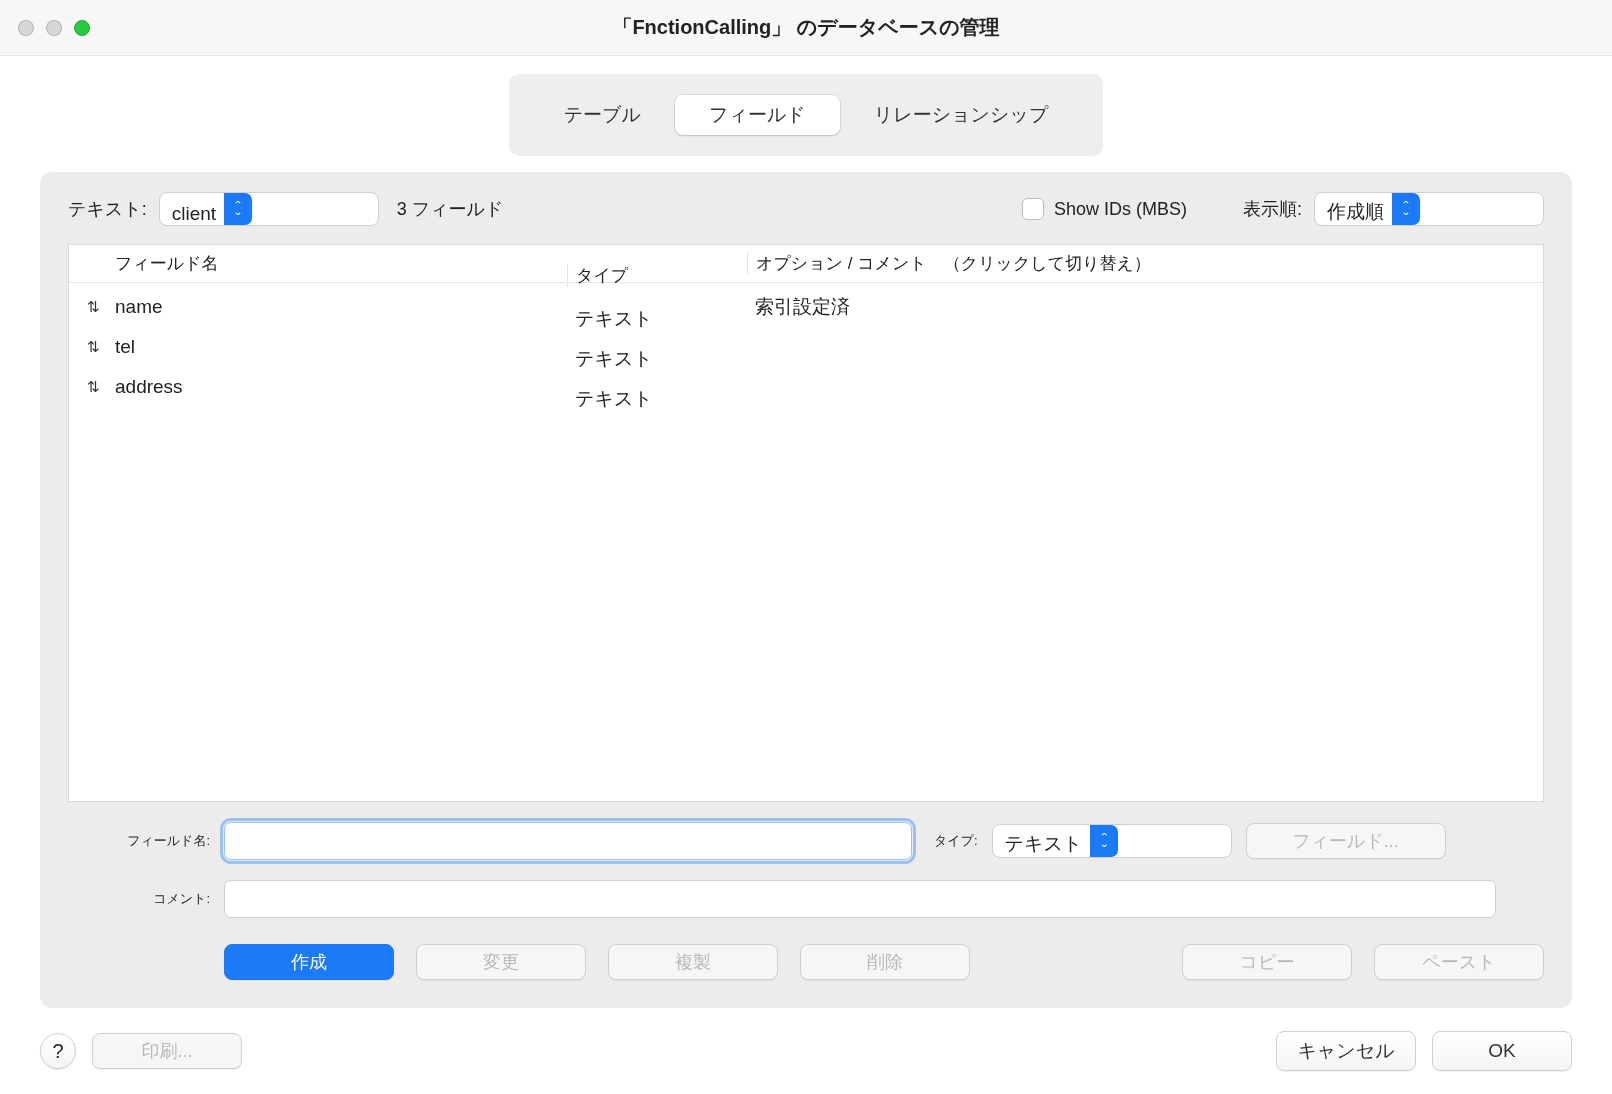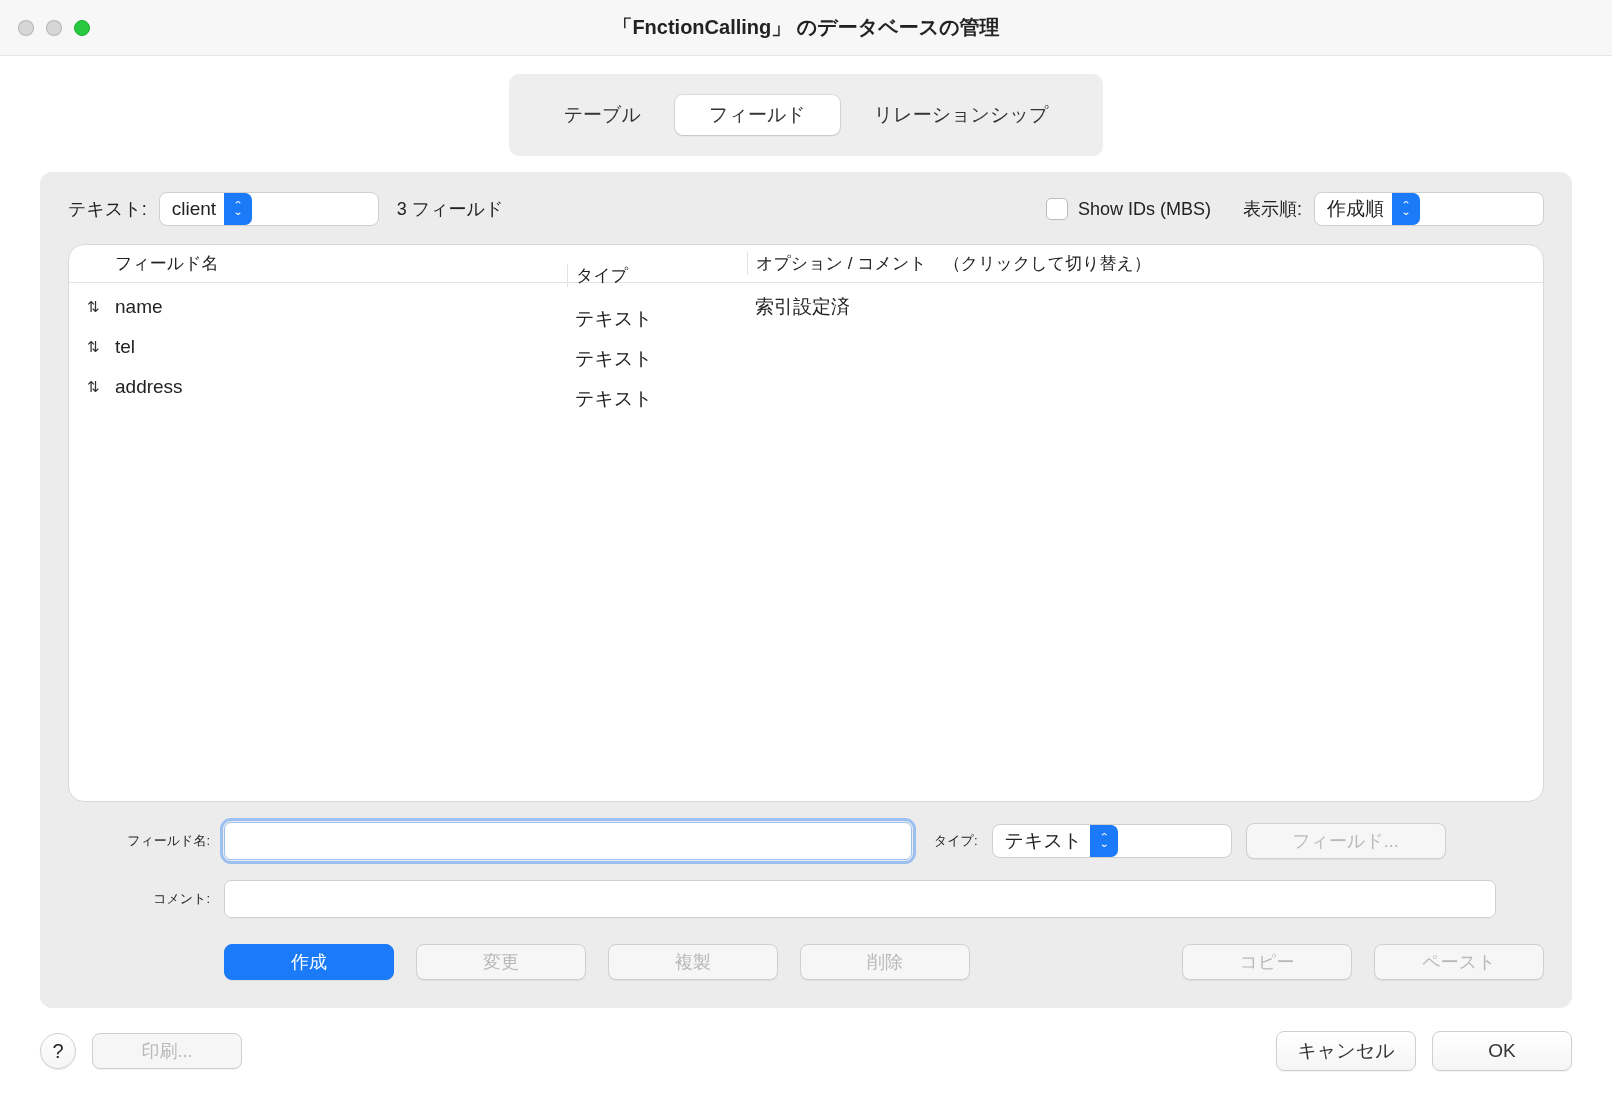--- a/index.html
+++ b/index.html
@@ -22,30 +22,30 @@
 
   
   .content { flex:1; background:#ececec; margin:0 40px 16px 40px; border-radius:12px; padding:20px 28px 28px 28px; display:flex; flex-direction:column; }
 
   .row { display:flex; align-items:center; gap:10px; }
   .label { font-size:18px; }
 
   .toprow { display:flex; align-items:center; justify-content:space-between; margin-bottom:18px; }
   .toprow .left, .toprow .right { display:flex; align-items:center; gap:12px; }
 
-  .select { display:flex; align-items:center; background:#ffffff; border:1px solid #cfcfcf; border-radius:8px; height:34px; padding:0 0 0 12px; font-size:19px; position:relative; }
+  .select { display:flex; align-items:flex-end; background:#ffffff; border:1px solid #cfcfcf; border-radius:8px; height:34px; padding:0 0 0 12px; font-size:19px; position:relative; }
   .select .arrows { width:28px; height:100%; background:#1a7af8; border-top-right-radius:7px; border-bottom-right-radius:7px; display:flex; flex-direction:column; align-items:center; justify-content:center; color:#fff; font-size:12px; line-height:7px; margin-left:8px; }
   .select.table { width:220px; }
   .select.sort { width:230px; }
   .select.type { width:240px; }
 
   .checkbox-box { width:22px; height:22px; border:1.5px solid #bcbcbc; border-radius:5px; background:#fff; }
 
   
-  .tablebox { flex:1; background:#ffffff; border:1px solid #d9d9d9; border-radius:16px; overflow:hidden; display:flex; flex-direction:column; }
+  .tablebox { flex:1; background:#ffffff; border:1px solid #d9d9d9; border-radius:0; overflow:hidden; display:flex; flex-direction:column; }
   .thead { display:flex; align-items:center; height:38px; border-bottom:1px solid #e3e3e3; font-size:17px; padding:0 10px; }
   .th, .td { padding:0 8px; }
   .col-handle { width:28px; }
   .col-name { width:460px; }
   .col-type { width:180px; border-left:1px solid #e3e3e3;margin-top:24px; }
   .col-opt { flex:1; border-left:1px solid #e3e3e3; }
   .tbody { padding:4px 0; font-size:19px; }
   .trow { display:flex; align-items:center; height:40px; padding:0 10px; }
   .handle-icon { font-size:15px; color:#333; }
 
@@ -100,21 +100,21 @@
   <div class="toprow">
     <div class="left">
       <span class="label">テキスト:</span>
       <div class="select table">
         <span>client</span>
         <span class="arrows updown"></span>
       </div>
       <span class="label" style="margin-left:6px;">3 フィールド</span>
     </div>
     <div class="right">
-      <div class="row" style="gap:10px; margin-right:20px;">
+      <div class="row" style="gap:10px; margin-right:44px;">
         <div class="checkbox-box"></div>
         <span class="label">Show IDs (MBS)</span>
       </div>
       <span class="label">表示順:</span>
       <div class="select sort">
         <span>作成順</span>
         <span class="arrows updown"></span>
       </div>
     </div>
   </div>

